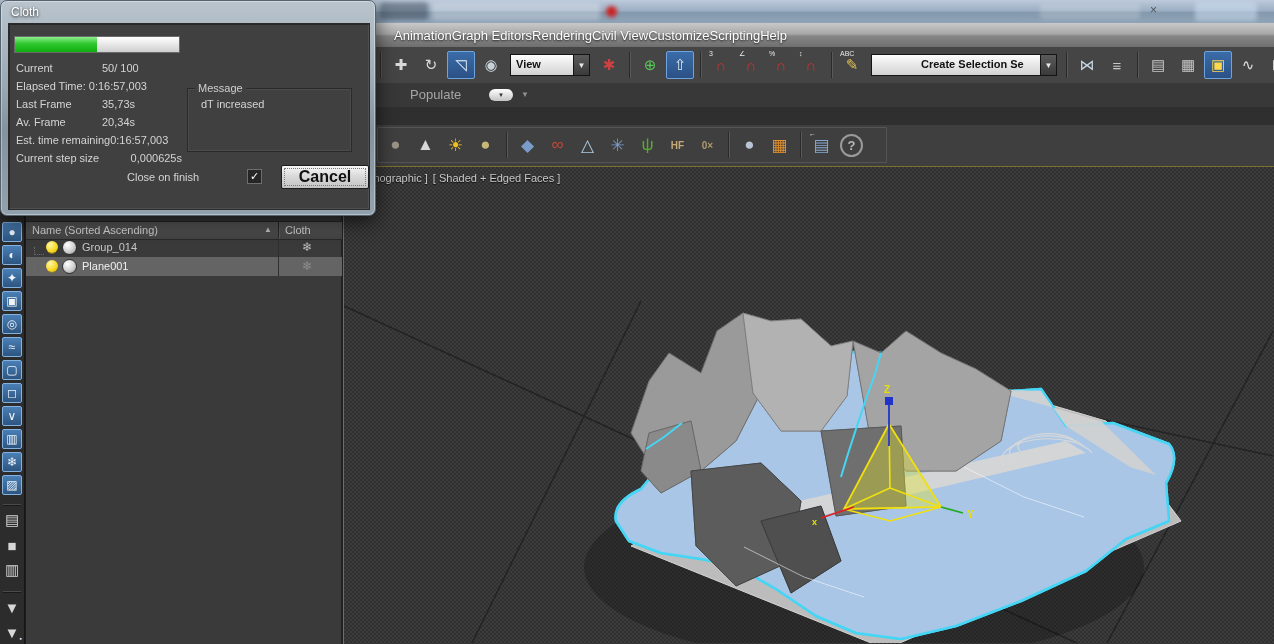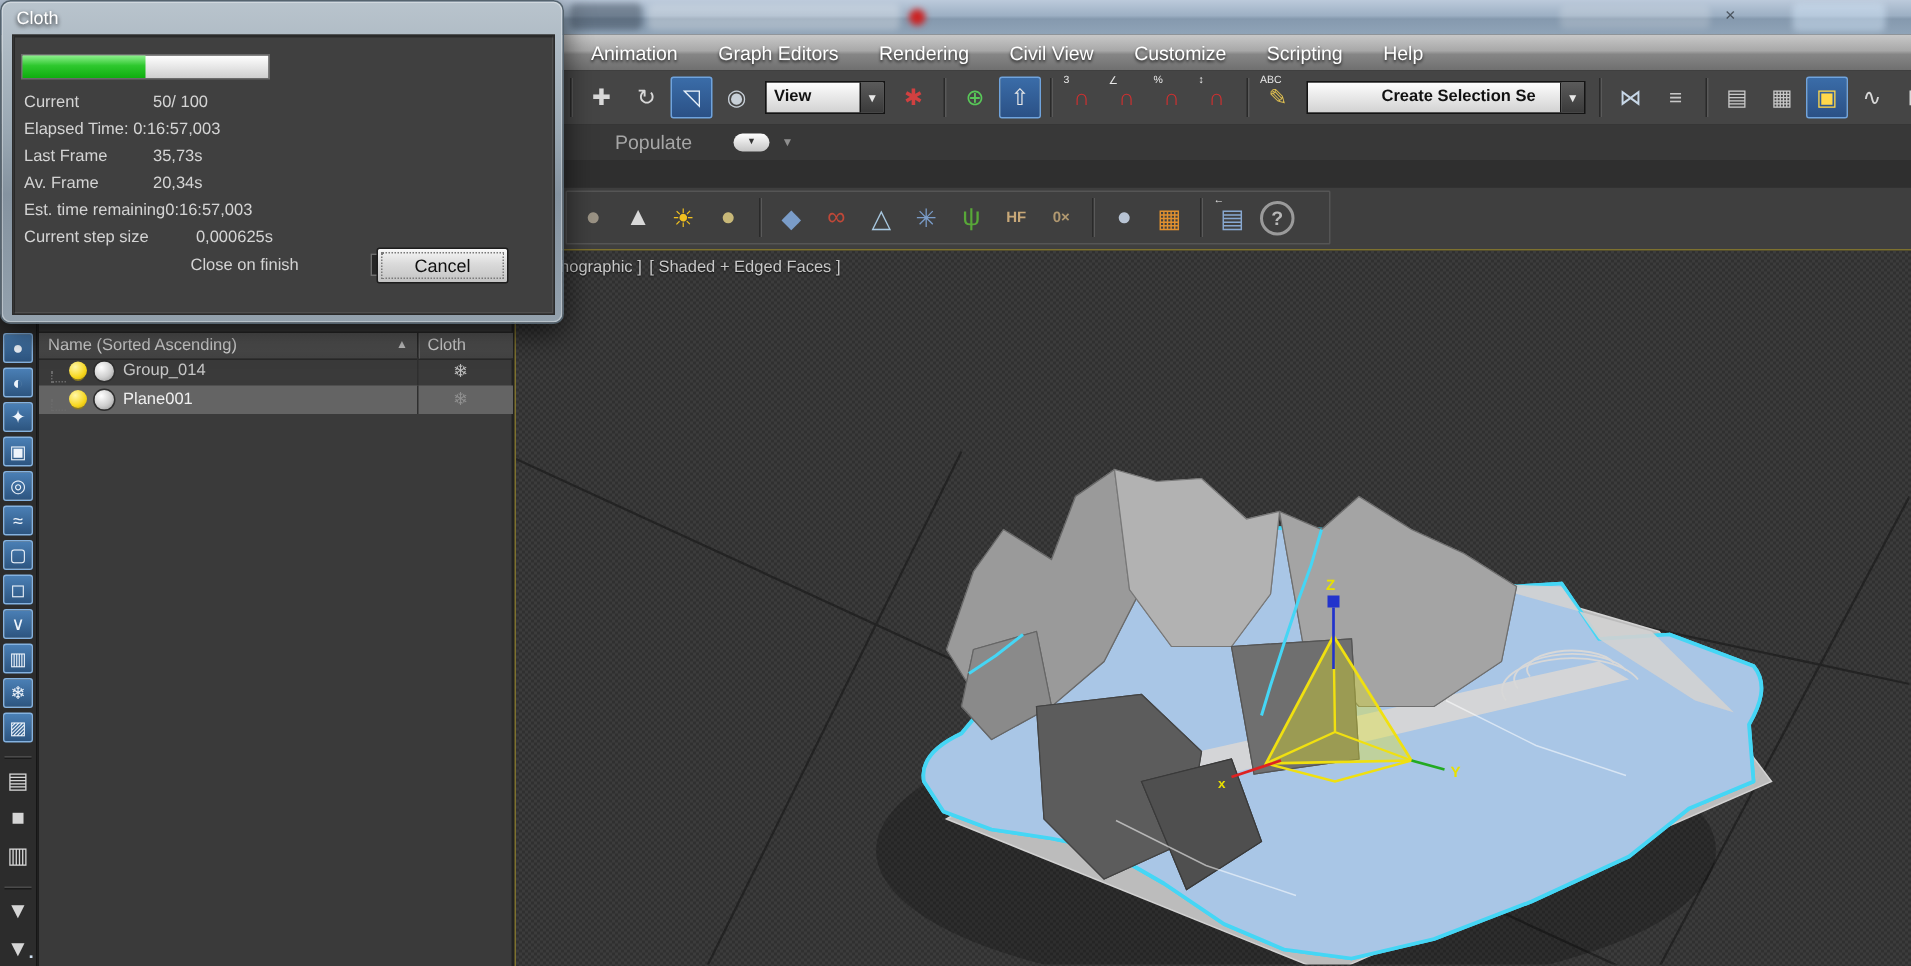--- a/index.html
+++ b/index.html
@@ -13,21 +13,21 @@
     border-bottom:1px solid #4e5a66;}
   .glassblob{position:absolute;border-radius:4px;filter:blur(2px);}
   #titlebar .t-text{position:absolute;left:655px;top:4px;font-size:12px;color:#101418;white-space:pre;}
   #titlebar .t-doc{margin-left:14px;}
   #titlebar .ghost-x{position:absolute;left:1150px;top:3px;color:rgba(30,35,40,.65);font-size:12px;}
 
   
   #menubar{left:0;top:23px;width:1274px;height:24px;
     background:linear-gradient(180deg,#c9c9c9 0%,#a8a8a8 45%,#868686 55%,#6f6f6f 100%);
     border-bottom:1px solid #2c2c2c;}
-  #menu-items{position:absolute;left:394px;top:0;height:24px;display:flex;align-items:center;gap:27px;}
+  #menu-items{position:absolute;left:394px;top:0;height:24px;display:flex;align-items:center;}
   .menu-item{color:#ffffff;font-size:13px;text-shadow:0 1px 2px rgba(0,0,0,.75);cursor:default;}
 
   
   #toolbar1{left:0;top:47px;width:1274px;height:36px;background:#454545;border-bottom:1px solid #262626;}
   #tb1-items{position:absolute;left:376px;top:0;height:36px;display:flex;align-items:center;gap:2px;}
   .tb-btn{width:26px;height:26px;display:flex;align-items:center;justify-content:center;
     position:relative;border:1px solid transparent;border-radius:2px;color:#d8d8d8;font-size:15px;}
   .tb-btn.active{background:linear-gradient(180deg,#3a6ca8,#2b5186);border:1px solid #6fa3dd;}
   .tb-badge{position:absolute;top:-2px;left:1px;font-size:7px;color:#e8e8e8;letter-spacing:0;}
   .tb-sep{width:1px;height:26px;background:#2a2a2a;box-shadow:1px 0 0 #595959;margin:0 4px;}
@@ -110,23 +110,23 @@
   .dlg-row .val{width:32px;text-align:right;}
   .dlg-row.inline .val{width:auto;text-align:right;}
   .dlg-row.wide .val{width:80px;}
   #dlg-group{position:absolute;left:178px;top:64px;width:163px;height:62px;border:1px solid #2a2a2a;
      box-shadow:inset 0 0 0 1px rgba(255,255,255,.06);}
   #dlg-group-legend{position:absolute;left:7px;top:-7px;background:#404040;padding:0 3px;font-size:11px;color:#cfcfcf;}
   #dlg-group-text{position:absolute;left:13px;top:9px;font-size:11px;color:#d4d4d4;}
   #dlg-close-label{position:absolute;left:118px;top:147px;width:112px;text-align:left;font-size:11px;color:#d4d4d4;}
   #dlg-checkbox{position:absolute;left:238px;top:145px;width:13px;height:13px;background:#262626;
      border:1px solid #6f6f6f;color:#fff;font-size:11px;line-height:13px;text-align:center;}
-  #dlg-cancel{position:absolute;left:242px;top:141px;width:86px;height:22px;border:1px solid #1d1d1d;border-radius:2px;
-     background:linear-gradient(#f8f8f8,#dadada 45%,#c3c3c3);color:#101010;font-size:12px;
-     display:flex;align-items:center;justify-content:center;outline:1px dotted #7a7a7a;outline-offset:-4px;}
+  #dlg-cancel{position:absolute;left:272px;top:141px;width:86px;height:22px;border:1px solid #1d1d1d;border-radius:2px;
+     background:linear-gradient(#f8f8f8,#dadada 45%,#c3c3c3);color:#101010;font-size:16px;
+     display:flex;align-items:center;justify-content:center;outline:1px dotted #7a7a7a;outline-offset:-4px;font-weight:bold;}
 </style>
 </head>
 <body>
 
 <div class="abs" id="titlebar">
   <div class="glassblob" style="left:380px;top:2px;width:48px;height:18px;background:rgba(35,45,58,.38);"></div>
   <div class="glassblob" style="left:432px;top:3px;width:168px;height:17px;background:rgba(255,255,255,.28);"></div>
   <div class="glassblob" style="left:606px;top:6px;width:11px;height:11px;border-radius:50%;background:#c22;"></div>
   <div class="glassblob" style="left:1040px;top:4px;width:100px;height:15px;background:rgba(255,255,255,.18);"></div>
   <div class="glassblob" style="left:1195px;top:2px;width:62px;height:19px;background:rgba(215,232,250,.45);"></div>
@@ -428,17 +428,21 @@
       <div id="dlg-progress-fill" style="width: 50%;"></div>
     </div>
     <div id="dlg-rows">
         <div class="dlg-row"><span class="lab">Current</span><span class="val">50/ 100</span></div>
         <div class="dlg-row inline"><span class="lab">Elapsed Time: </span><span class="val">0:16:57,003</span></div>
         <div class="dlg-row"><span class="lab">Last Frame</span><span class="val">35,73s</span></div>
         <div class="dlg-row"><span class="lab">Av. Frame</span><span class="val">20,34s</span></div>
         <div class="dlg-row inline"><span class="lab">Est. time remaining</span><span class="val">0:16:57,003</span></div>
         <div class="dlg-row wide"><span class="lab">Current step size</span><span class="val">0,000625s</span></div>
       </div>
+    <div id="dlg-group">
+      <span id="dlg-group-legend">Message</span>
+      <span id="dlg-group-text">dT increased</span>
+    </div>
     <span id="dlg-close-label">Close on finish</span>
     <span id="dlg-checkbox">✓</span>
     <div id="dlg-cancel">Cancel</div>
   </div>
 </div>
 
 </body></html>

